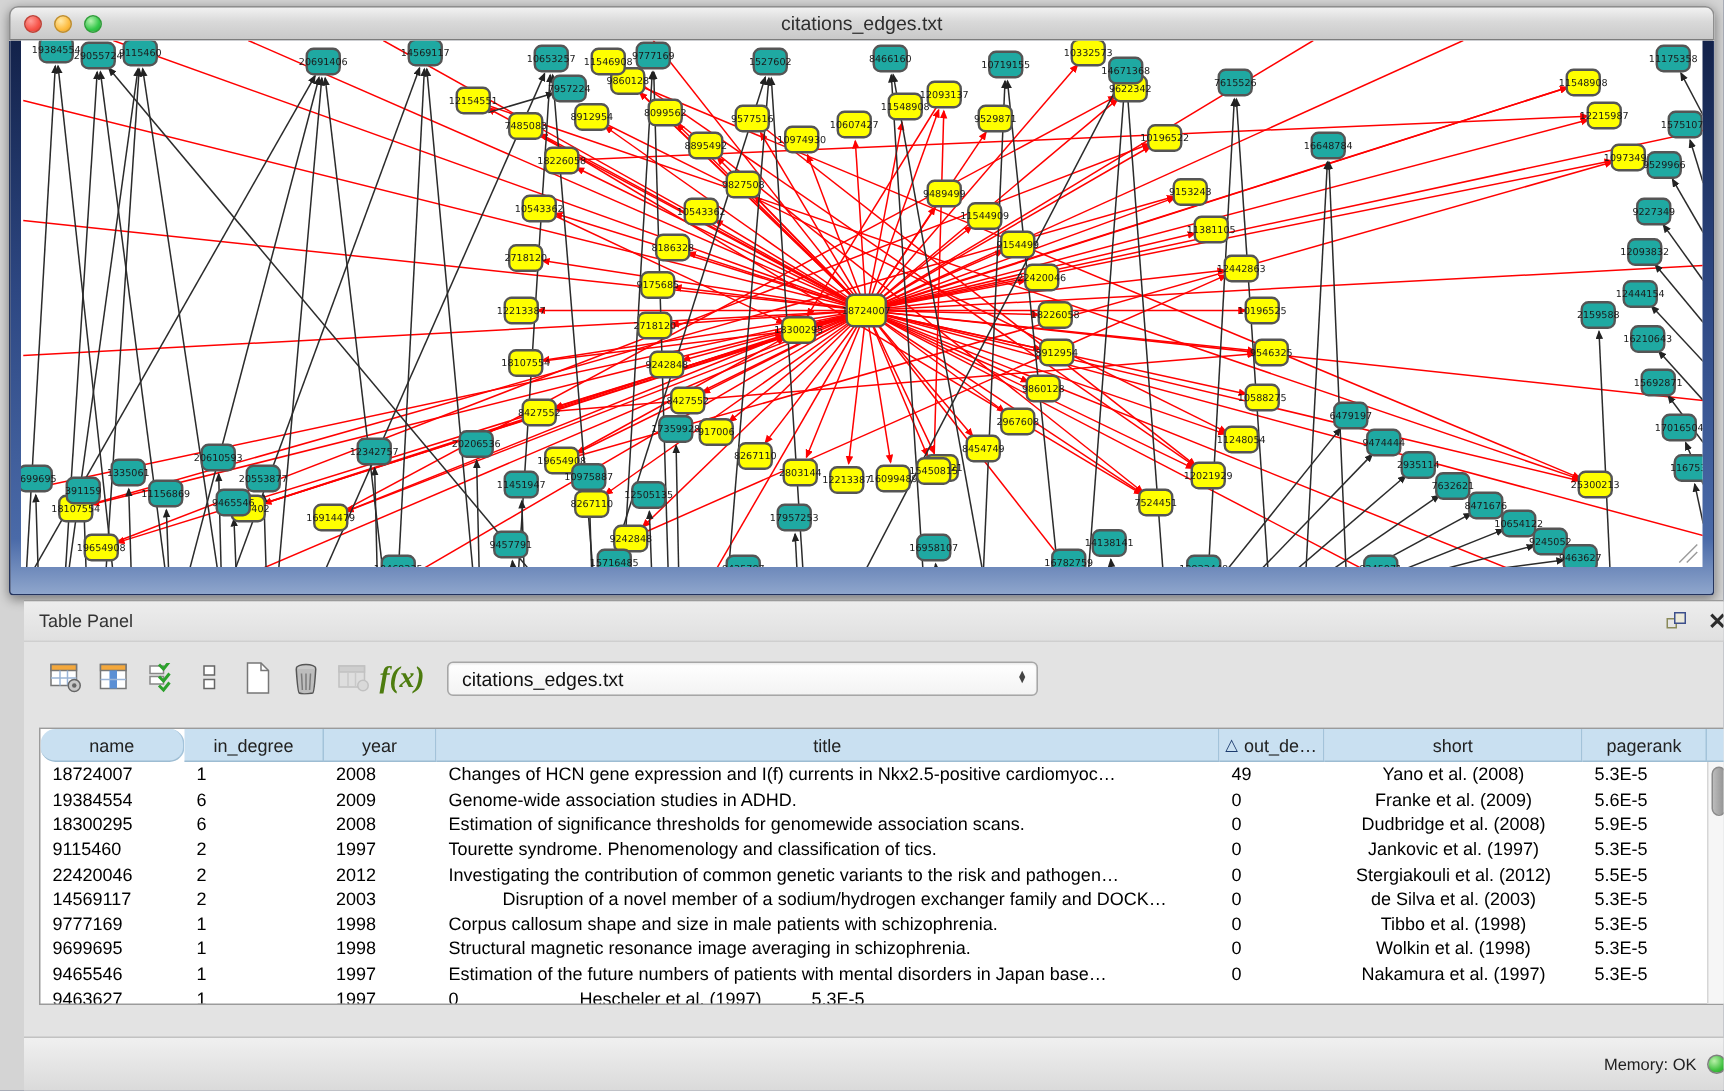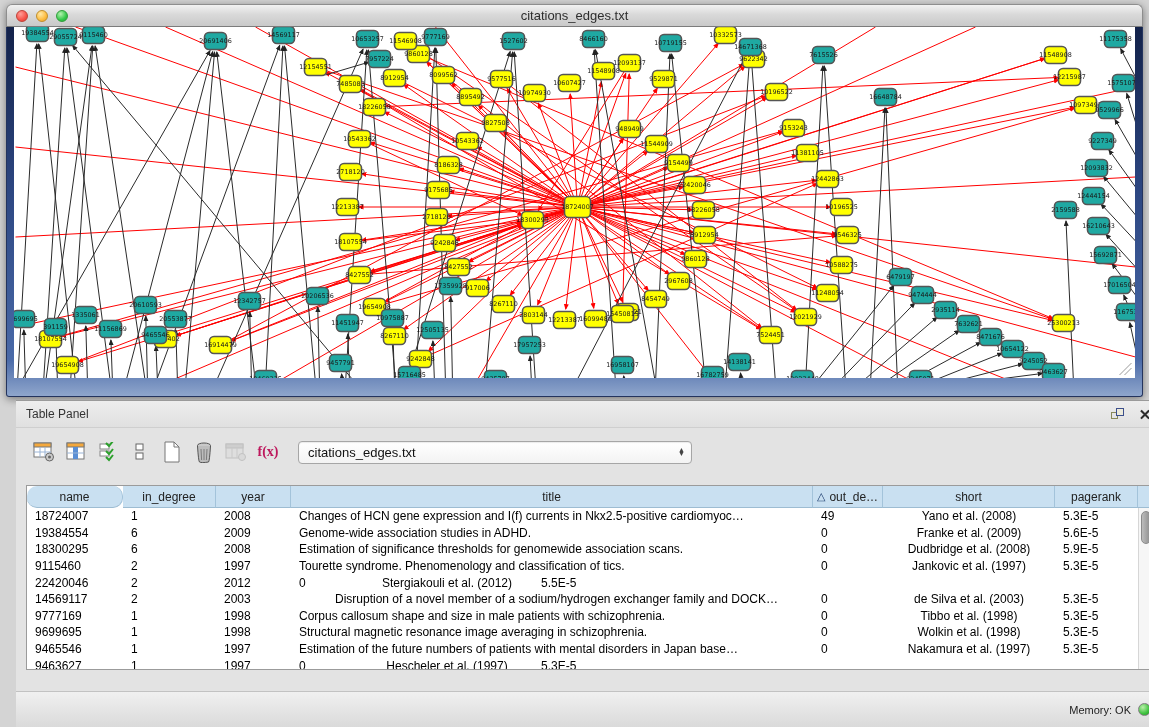--- a/index.html
+++ b/index.html
@@ -31,21 +31,21 @@
     background:#e3e3e3; border-top:1px solid #9a9a9a; }
   .panel-header { height:27px; display:flex; align-items:center; padding:0 10px;
     background:linear-gradient(#ededed,#e0e0e0); border-bottom:1px solid #cfcfcf; }
   .panel-title { font-size:12px; color:#333; }
   .panel-header .spacer { flex:1; }
   .ph-icon { width:20px; height:18px; display:flex; align-items:center; justify-content:center; margin-left:8px; cursor:default; }
   .close-x { font-size:15px; font-weight:bold; color:#2c2c2c; line-height:1; }
 
   .toolbar { height:40px; display:flex; align-items:center; padding:0 12px; margin-top:4px; }
   .tool-btn { width:32px; height:30px; display:flex; align-items:center; justify-content:center; }
-  .fx { font-family:"Liberation Serif", serif; font-weight:bold; font-size:14px; color:#be185d; }
+  .fx { font-family:"Liberation Serif", serif; font-style:italic; font-weight:bold; font-size:20px; color:#4d7c0f; }
   .combo { margin-left:14px; width:394px; height:23px; border:1px solid #a6a6a6; border-radius:4px;
     background:linear-gradient(#ffffff,#f3f3f3); display:flex; align-items:center; padding:0 6px 0 9px;
     box-shadow:inset 0 1px 1px rgba(0,0,0,.08); }
   .combo-value { flex:1; font-size:13px; color:#111; }
   .combo-arrows { display:flex; flex-direction:column; line-height:4px; }
   .combo-arrows span { font-size:7px; color:#444; }
 
   .table-wrap { position:absolute; left:10px; right:11px; top:84px; bottom:57px;
     background:#fff; border:1px solid #9b9b9b; display:flex; flex-direction:column; overflow:hidden;}
   .thead { display:flex; height:22px; flex:0 0 22px; }
@@ -939,20 +939,21 @@
             <div class="td al" style="flex: 1 1 0%;">Tourette syndrome. Phenomenology and classification of tics.</div>
             <div class="td al" style="flex: 0 0 70px;">0</div>
             <div class="td ac" style="flex: 0 0 172px;">Jankovic et al. (1997)</div>
             <div class="td al" style="flex: 0 0 83px;">5.3E-5</div>
             <div style="flex: 0 0 15px;"></div>
           </div>
           <div class="tr">
             <div class="td al" style="flex: 0 0 96px;">22420046</div>
             <div class="td al" style="flex: 0 0 93px;">2</div>
             <div class="td al" style="flex: 0 0 75px;">2012</div>
+            <div class="td al" style="flex: 1 1 0%;">Investigating the contribution of common genetic variants to the risk and pathogen…</div>
             <div class="td al" style="flex: 0 0 70px;">0</div>
             <div class="td ac" style="flex: 0 0 172px;">Stergiakouli et al. (2012)</div>
             <div class="td al" style="flex: 0 0 83px;">5.5E-5</div>
             <div style="flex: 0 0 15px;"></div>
           </div>
           <div class="tr">
             <div class="td al" style="flex: 0 0 96px;">14569117</div>
             <div class="td al" style="flex: 0 0 93px;">2</div>
             <div class="td al" style="flex: 0 0 75px;">2003</div>
             <div class="td al" style="flex: 1 1 0%; margin-left: 36px;">Disruption of a novel member of a sodium/hydrogen exchanger family and DOCK…</div>

